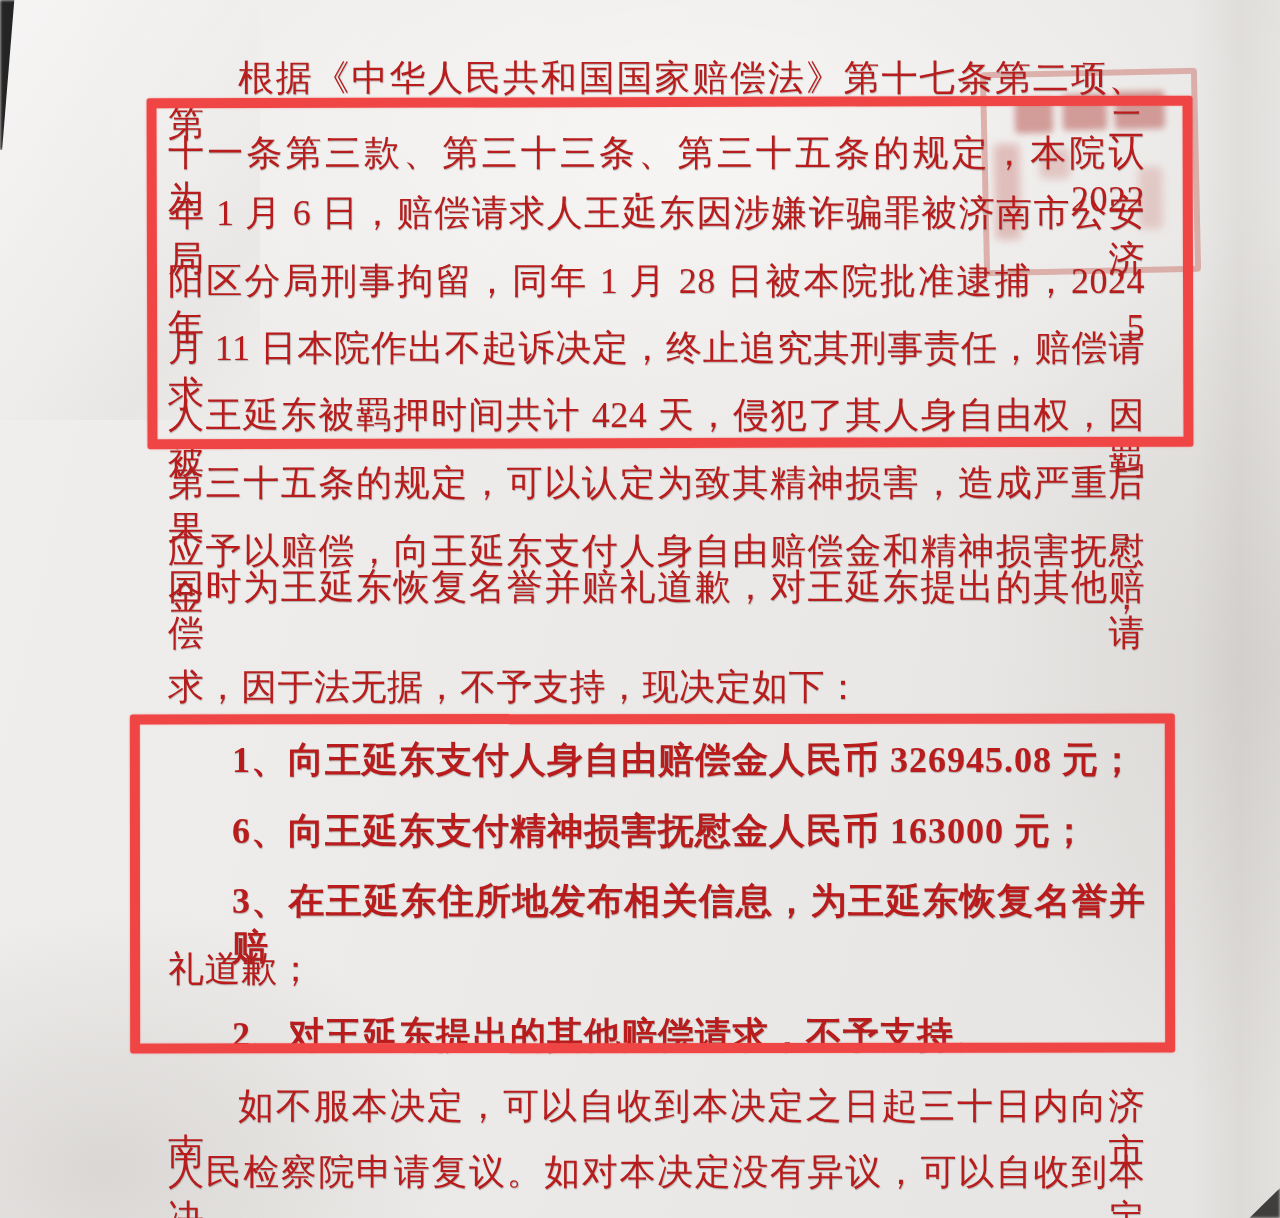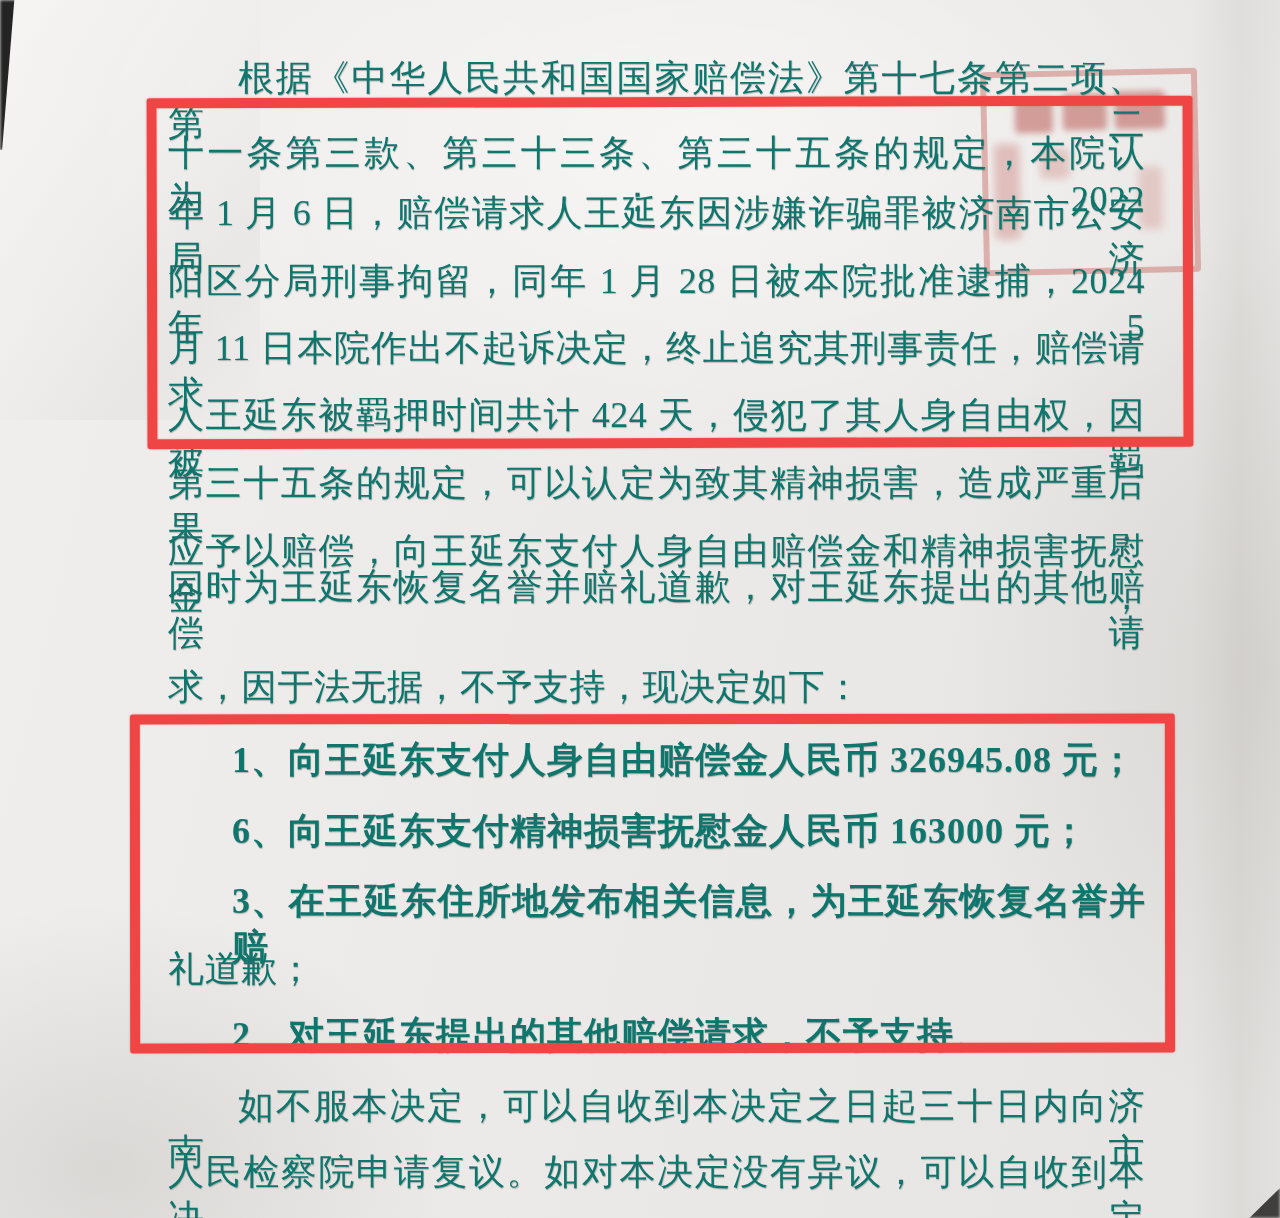--- a/index.html
+++ b/index.html
@@ -34,21 +34,21 @@
   }
   .corner-wedge-br{
     position:absolute;right:0;bottom:0;width:34px;height:30px;
     background:#3f3e3d;
     clip-path:polygon(100% 0, 100% 100%, 10% 100%);
     filter:blur(1.5px);
   }
   
   .line{
     position:absolute;left:168px;width:977px;height:50px;
-    font-size:36px;line-height:46px;color:#0f766e;
+    font-size:36px;line-height:46px;color:#b91c1c;
     text-shadow:0.6px 0.8px 1px rgba(80,78,76,0.38);
     letter-spacing:0.5px;
     white-space:nowrap;
   }
   .j{white-space:normal;text-align:justify;text-align-last:justify;}
   .ind{text-indent:70px;}
   .item{left:232px;width:930px;letter-spacing:1px;font-weight:bold;}
   .item-j{left:232px;width:913px;letter-spacing:0;font-weight:bold;}
   
   .hlbox{

